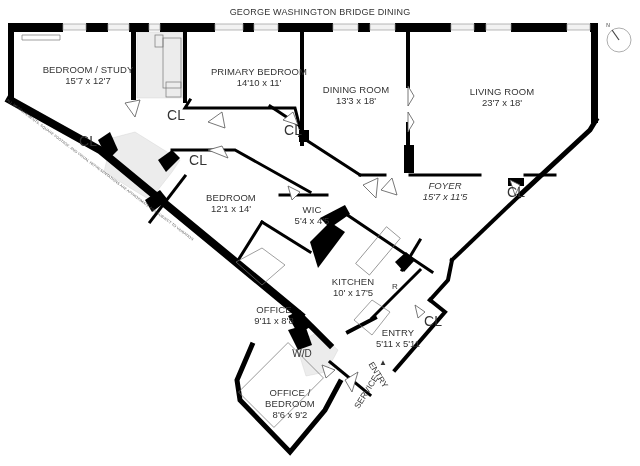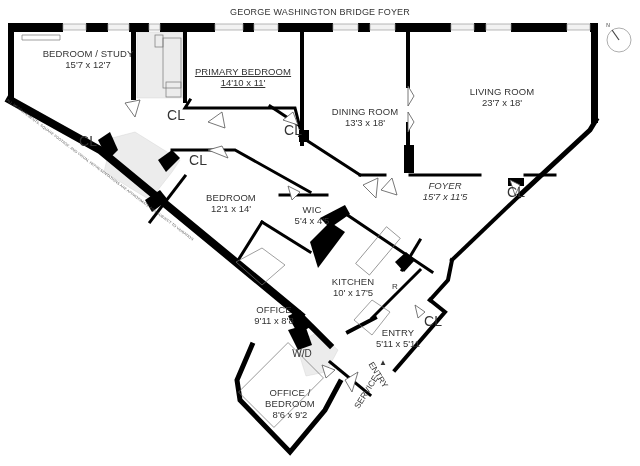--- a/index.html
+++ b/index.html
@@ -133,33 +133,33 @@
     <polygon points="345,380 358,372 352,392"></polygon>
     <polygon points="322,365 335,370 326,378"></polygon>
   </g>
 
   <g stroke="#999" fill="none" stroke-width="0.8">
     <circle cx="619" cy="40" r="12"></circle>
     <line x1="619" y1="40" x2="612" y2="30" stroke="#444" stroke-width="1.2"></line>
   </g>
 </svg>
 
-<div class="title">GEORGE WASHINGTON BRIDGE FOYER</div>
+<div class="title">GEORGE WASHINGTON BRIDGE DINING</div>
 <div class="disclaimer">ALL MEASUREMENTS, SQUARE FOOTAGE, AND VISUAL REPRESENTATIONS ARE APPROXIMATE AND SUBJECT TO VARIATION</div>
 <div class="small" style="left:608px; top:22px; font-size:5px;">N</div>
 
-<div class="lbl" style="left:88px; top:48px;">
+<div class="lbl" style="left:88px; top:64px;">
   <span class="nm">BEDROOM / STUDY</span>
     <span class="dm">15'7 x 12'7</span>
 </div>
-<div class="lbl" style="left:243px; top:66px;text-decoration:underline;">
+<div class="lbl" style="left:259px; top:66px;">
   <span class="nm">PRIMARY BEDROOM</span>
     <span class="dm">14'10 x 11'</span>
 </div>
-<div class="lbl" style="left:365px; top:84px;margin-top:22px;">
+<div class="lbl" style="left:356px; top:84px;">
   <span class="nm">DINING ROOM</span>
     <span class="dm">13'3 x 18'</span>
 </div>
 <div class="lbl" style="left:502px; top:86px;">
   <span class="nm">LIVING ROOM</span>
     <span class="dm">23'7 x 18'</span>
 </div>
 <div class="lbl" style="left:231px; top:192px;">
   <span class="nm">BEDROOM</span>
     <span class="dm">12'1 x 14'</span>

